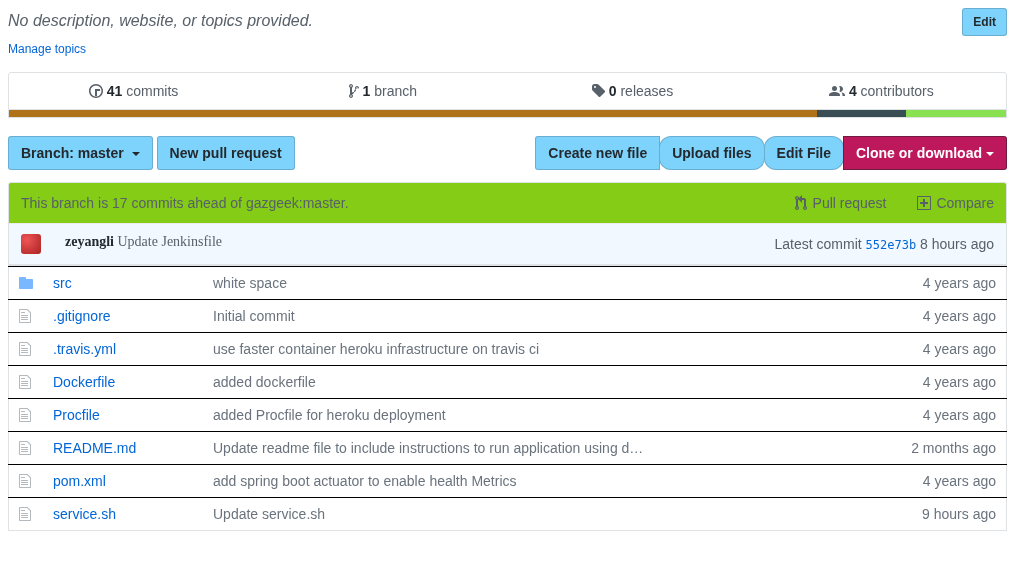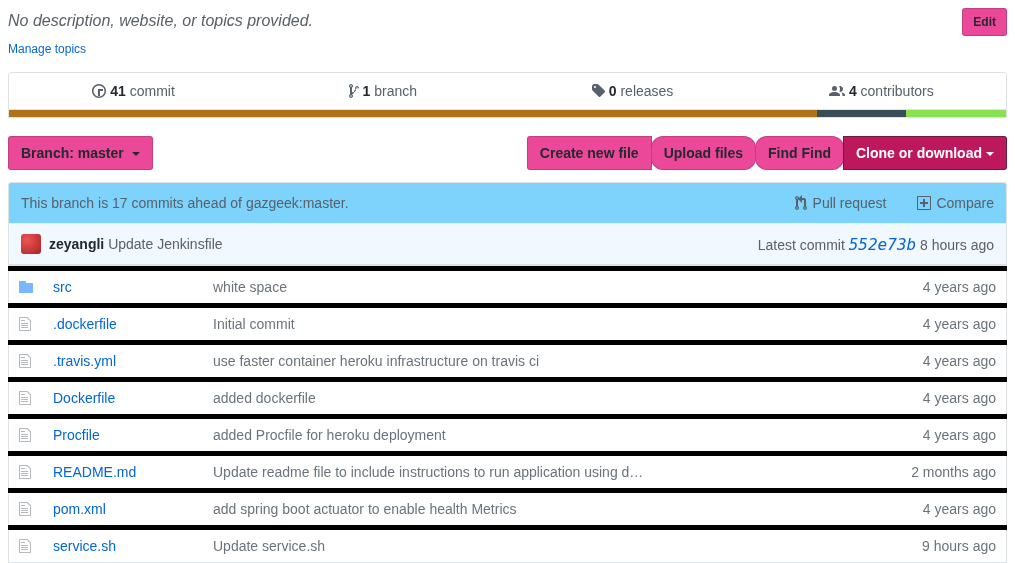--- a/index.html
+++ b/index.html
@@ -13,21 +13,21 @@
 .repo-head { padding: 0 0 16px 0; }
 .desc-row { display: flex; justify-content: space-between; align-items: flex-start; }
 .desc { font-style: italic; color: #586069; font-size: 16px; padding: 4px 0; }
 .btn {
   display: inline-block;
   padding: 3px 10px;
   font-size: 12px;
   font-weight: 600;
   line-height: 20px;
   color: #24292e;
-  background: #ec4899;
+  background: #7dd3fc;
   border: 1px solid rgba(27,31,35,0.2);
   border-radius: 3px;
   cursor: pointer;
   white-space: nowrap;
 }
 .btn-lg { padding: 6px 12px; font-size: 14px; }
 .btn-primary {
   color: #fff;
   background: #be185d;
   border-color: rgba(27,31,35,0.5);
@@ -65,46 +65,46 @@
 .file-nav-right { display: flex; gap: 0; }
 .btn-group { display: flex; }
 .btn-group .btn { border-radius: 12px; margin-left: -1px; }
 .btn-group .btn:first-child { border-radius: 3px 0 0 3px; margin-left: 16px; }
 .btn-group .btn.btn-primary { border-radius: 0 3px 3px 0; }
 .caret::after { content: ""; display: inline-block; margin-left: 4px; vertical-align: middle; border: 4px solid transparent; border-top-color: currentColor; border-bottom: 0; }
 
 .commit-tease {
   border: 1px solid #dfe2e5;
   border-radius: 3px 3px 0 0;
-  background: #7dd3fc;
+  background: #84cc16;
 }
 .compare-row {
   display: flex; justify-content: space-between; align-items: center;
   padding: 12px 12px;
   border-bottom: 1px solid #eaecef;
   color: #586069;
 }
 .compare-actions { display: flex; gap: 30px; }
 .compare-actions a { color: #586069; text-decoration: none; }
 .compare-actions svg { margin-right: 2px; }
 
 .latest-row {
   display: flex; justify-content: space-between; align-items: center;
   padding: 10px 12px;
   background: #f1f8ff;
   border-bottom: 1px solid #dfe2e5;
   color: #586069;
   font-size: 14px;
 }
-.latest-left { display: flex; align-items: center; gap: 8px; }
+.latest-left { display: flex; gap: 24px; font-family: Liberation Serif, serif; }
 .avatar { width: 20px; height: 20px; border-radius: 3px; background: radial-gradient(circle at 30% 30%, #e55, #a22); display: inline-block; }
 .author { font-weight: 600; color: #24292e; }
 
 table.files { width: 100%; border-collapse: collapse; border: 1px solid #dfe2e5; border-top: none; }
-table.files td { padding: 8px 10px; border-top: 5px solid #000000; vertical-align: middle; }
+table.files td { padding: 8px 10px; border-top: 1px solid #000000; vertical-align: middle; }
 td.icon { width: 20px; padding-right: 2px; }
 td.content { width: 160px; }
 td.content a { color: #0366d6; text-decoration: none; }
 td.message { color: #6a737d; max-width: 450px; overflow: hidden; text-overflow: ellipsis; white-space: nowrap; }
 td.message a { color: #6a737d; text-decoration: none; }
 td.age { text-align: right; color: #6a737d; white-space: nowrap; width: 130px; }
 .file-ico { fill: #6a737d80; }
 .dir-ico { fill: #79b8ff; }
 </style>
 </head>
@@ -119,21 +119,21 @@
 </div>
 
 <div class="overall-summary">
   <ul class="numbers-summary">
     <li>
       <a>
         <svg class="octicon" width="14" height="16" viewBox="0 0 14 16">
             <path d="M8 13H6V6h5v2H8v5zM7 1C3.14 1 0 4.14 0 8s3.14 7 7 7 7-3.14 7-7-3.14-7-7-7zm0 12.5A5.5 5.5 0 1 1 7 2.5a5.5 5.5 0 0 1 0 11z"></path>
           </svg>
         <span class="num">41</span>
-        <span>commit</span>
+        <span>commits</span>
       </a>
     </li>
     <li>
       <a>
         <svg class="octicon" width="10" height="16" viewBox="0 0 10 16">
             <path d="M10 5c0-1.11-.89-2-2-2a2 2 0 0 0-1 3.72v.3c-.02.52-.23.98-.63 1.38-.4.4-.86.61-1.38.63-.83.02-1.48.16-2 .45V4.72A2 2 0 0 0 2 1a2 2 0 0 0-1 3.72v6.56A2 2 0 0 0 2 15a2 2 0 0 0 1-3.72v-.03c.52-.02.98-.23 1.38-.63.4-.4.61-.86.63-1.38.02-.83.16-1.48.45-2 .29-.52.68-.91 1.2-1.2.52-.29 1.17-.43 2-.45h.03A2 2 0 0 0 10 5zM2 2.2a.8.8 0 1 1 0 1.6.8.8 0 0 1 0-1.6zm0 11.6a.8.8 0 1 1 0-1.6.8.8 0 0 1 0 1.6zM8 5.8a.8.8 0 1 1 0-1.6.8.8 0 0 1 0 1.6z"></path>
           </svg>
         <span class="num">1</span>
         <span>branch</span>
       </a>
@@ -162,26 +162,27 @@
   <span class="lang1" style="width: 81%;"></span>
   <span class="lang2" style="width: 9%;"></span>
   <span class="lang3" style="width: 10%;"></span>
 </div>
 
 <div class="file-nav">
   <div class="file-nav-left">
     <button class="btn btn-lg caret">
       <span>Branch: </span><b>master</b>
     </button>
+    <button class="btn btn-lg">New pull request</button>
   </div>
   <div class="file-nav-right">
     <div class="btn-group">
       <a class="btn btn-lg">Create new file</a>
       <a class="btn btn-lg">Upload files</a>
-      <a class="btn btn-lg">Find Find</a>
+      <a class="btn btn-lg">Edit File</a>
       <button class="btn btn-lg btn-primary caret">Clone or download</button>
     </div>
   </div>
 </div>
 
 <div class="commit-tease">
   <div class="compare-row">
     <span>This branch is 17 commits ahead of gazgeek:master.</span>
     <div class="compare-actions">
       <a>
@@ -200,41 +201,41 @@
   </div>
   <div class="latest-row">
     <div class="latest-left">
       <span class="avatar"></span>
       <span>
         <a class="author">zeyangli</a>
         <a style="color:#586069;text-decoration:none;">Update Jenkinsfile</a>
       </span>
     </div>
     <div>
-      <span>Latest commit </span><a class="link" style="font-family:SFMono-Regular,Consolas,monospace;font-size:16px;font-style:italic;">552e73b</a>
+      <span>Latest commit </span><a class="link" style="font-family:SFMono-Regular,Consolas,monospace;font-size:12px;">552e73b</a>
       <span>8 hours ago</span>
     </div>
   </div>
 </div>
 
 <table class="files">
   <tbody id="file-rows">
       <tr>
         <td class="icon"><span><svg class="octicon dir-ico" width="14" height="16" viewBox="0 0 14 16">
               <path d="M13 4H7V3c0-.55-.45-1-1-1H1c-.55 0-1 .45-1 1v10c0 .55.45 1 1 1h12c.55 0 1-.45 1-1V5c0-.55-.45-1-1-1z"></path>
             </svg></span></td>
         <td class="content"><a>src</a></td>
         <td class="message"><a>white space</a></td>
         <td class="age"><span>4 years ago</span></td>
       </tr>
       <tr>
         <td class="icon"><span><svg class="octicon file-ico" width="12" height="16" viewBox="0 0 12 16">
               <path d="M6 5H2V4h4v1zM2 8h7V7H2v1zm0 2h7V9H2v1zm0 2h7v-1H2v1zm10-7.5V14c0 .55-.45 1-1 1H1c-.55 0-1-.45-1-1V2c0-.55.45-1 1-1h7.5L12 4.5zM11 5 8 2H1v12h10V5z"></path>
             </svg></span></td>
-        <td class="content"><a>.dockerfile</a></td>
+        <td class="content"><a>.gitignore</a></td>
         <td class="message"><a>Initial commit</a></td>
         <td class="age"><span>4 years ago</span></td>
       </tr>
       <tr>
         <td class="icon"><span><svg class="octicon file-ico" width="12" height="16" viewBox="0 0 12 16">
               <path d="M6 5H2V4h4v1zM2 8h7V7H2v1zm0 2h7V9H2v1zm0 2h7v-1H2v1zm10-7.5V14c0 .55-.45 1-1 1H1c-.55 0-1-.45-1-1V2c0-.55.45-1 1-1h7.5L12 4.5zM11 5 8 2H1v12h10V5z"></path>
             </svg></span></td>
         <td class="content"><a>.travis.yml</a></td>
         <td class="message"><a>use faster container heroku infrastructure on travis ci</a></td>
         <td class="age"><span>4 years ago</span></td>

